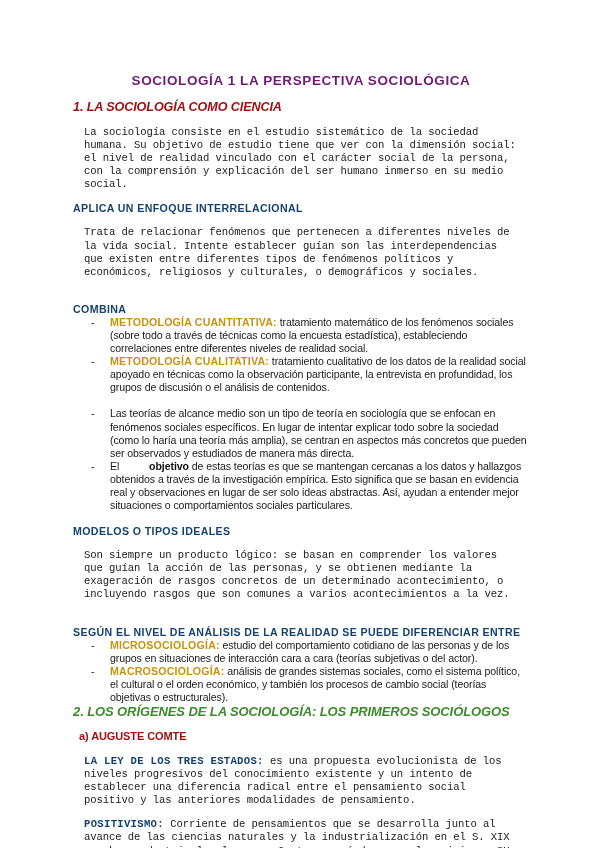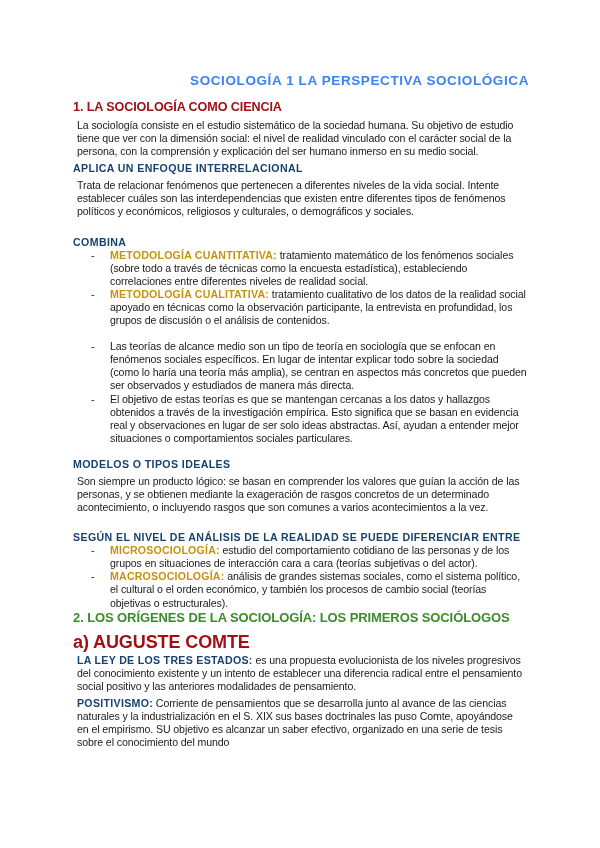--- a/index.html
+++ b/index.html
@@ -1,43 +1,43 @@
 <!DOCTYPE html>
 <html><head>
 <meta charset="utf-8">
 <style>
   html, body { margin: 0; padding: 0; background: #ffffff; }
   body { width: 600px; height: 848px; overflow: hidden; position: relative; font-family: "Liberation Sans", sans-serif; color: #1a1a1a; }
   .page { position: absolute; left: 73px; top: 72px; width: 456px; font-size: 10.6px; line-height: 13.1px; letter-spacing: -0.1px; }
-  .doc-title { text-align: right; font-weight: bold; color: #3b82f6; font-size: 13.5px; letter-spacing: 0.6px; margin: 0 0 11px 0; line-height: 17px; }
-  .h1 { font-weight: bold; color: #a30f12; font-size: 12.6px; line-height: 15px; margin: 0; }
+  .doc-title { text-align: center; font-weight: bold; color: #701a75; font-size: 13.5px; letter-spacing: 0.6px; margin: 0 0 11px 0; line-height: 17px; }
+  .h1 { font-weight: bold; color: #a30f12; font-size: 12.6px; line-height: 15px; margin: 0; font-style: italic; }
   .h1.green { color: #3c8b2b; font-size: 13px; margin-bottom: 10px; }
-  .h2-red { font-weight: bold; color: #a30f12; font-size: 18px; line-height: 15px; margin: 0; }
+  .h2-red { font-weight: bold; color: #a30f12; font-size: 11px; line-height: 15px; margin: 6px; }
   .h-blue { font-weight: bold; color: #17416f; font-size: 10.6px; letter-spacing: 0.4px; line-height: 13px; margin: 0; }
   .gap { height: 13px; }
-  p { margin: 4px; }
+  p { margin: 11px; font-family: Liberation Mono, monospace; }
   ul.dash { list-style: none; margin: 0; padding: 0; }
   ul.dash li { position: relative; padding-left: 37px; }
   ul.dash li .dash-mark { position: absolute; left: 18px; top: 0; }
   .gold { color: #c8920a; font-weight: bold; letter-spacing: 0.2px; }
   .blue-inline { color: #17416f; font-weight: bold; letter-spacing: 0.3px; }
-  b.strong { font-weight: normal; color: #111; }
+  b.strong { font-weight: bold; color: #111; margin-left: 27px; }
 </style>
 </head>
 <body>
 
 <div class="page">
 
   <div class="doc-title">SOCIOLOGÍA 1 LA PERSPECTIVA SOCIOLÓGICA</div>
 
   <div class="h1">1. LA SOCIOLOGÍA COMO CIENCIA</div>
   <p>La sociología consiste en el estudio sistemático de la sociedad humana. Su objetivo de estudio tiene que ver con la dimensión social: el nivel de realidad vinculado con el carácter social de la persona, con la comprensión y explicación del ser humano inmerso en su medio social.</p>
 
   <div class="h-blue">APLICA UN ENFOQUE INTERRELACIONAL</div>
-  <p>Trata de relacionar fenómenos que pertenecen a diferentes niveles de la vida social. Intente establecer cuáles son las interdependencias que existen entre diferentes tipos de fenómenos políticos y económicos, religiosos y culturales, o demográficos y sociales.</p>
+  <p>Trata de relacionar fenómenos que pertenecen a diferentes niveles de la vida social. Intente establecer guían son las interdependencias que existen entre diferentes tipos de fenómenos políticos y económicos, religiosos y culturales, o demográficos y sociales.</p>
 
   <div class="gap"></div>
   <div class="h-blue">COMBINA</div>
   <ul class="dash">
     <li>
       <span class="dash-mark">-</span>
       <span class="gold">METODOLOGÍA CUANTITATIVA:</span><span> tratamiento matemático de los fenómenos sociales (sobre todo a través de técnicas como la encuesta estadística), estableciendo correlaciones entre diferentes niveles de realidad social.</span>
     </li>
     <li>
       <span class="dash-mark">-</span>

